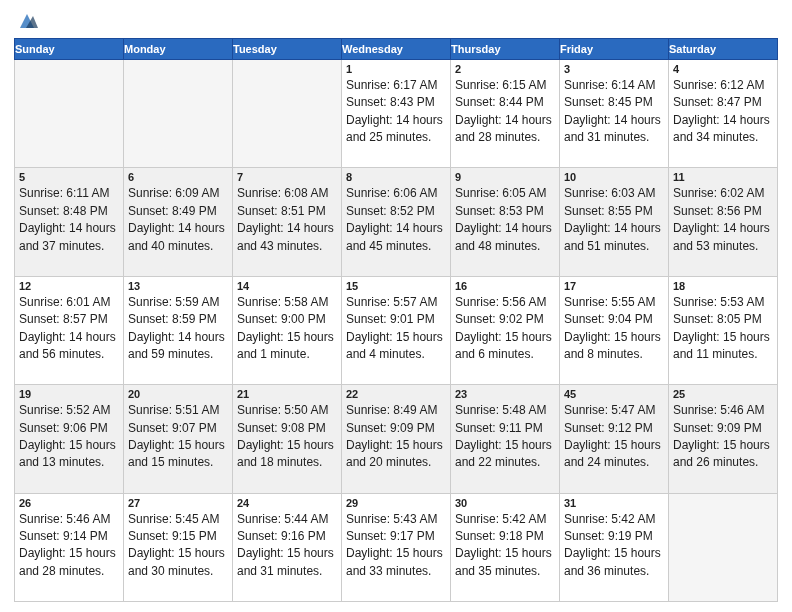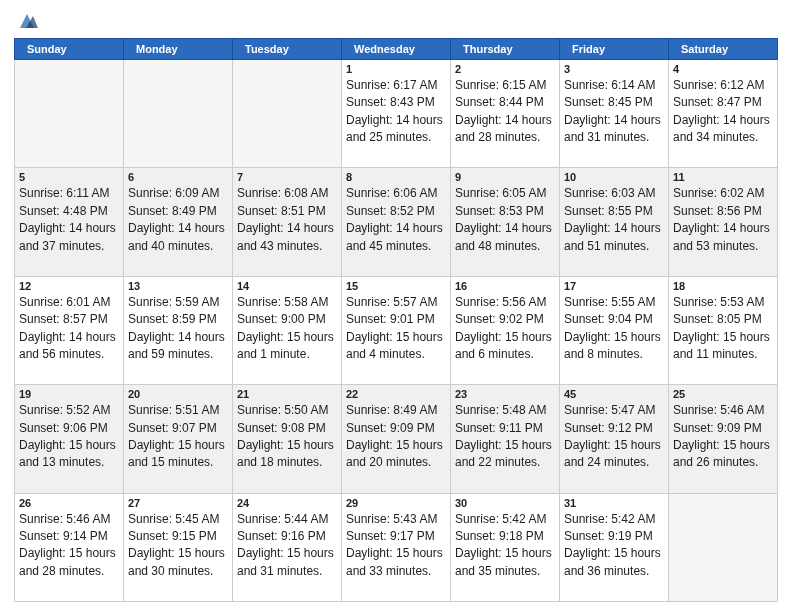--- a/index.html
+++ b/index.html
@@ -58,21 +58,21 @@
       width: 100%;
       border-collapse: collapse;
       flex: 1;
       table-layout: fixed;
     }
     .calendar-table th {
       background: #2a6abf;
       color: #fff;
       font-size: 11px;
       font-weight: bold;
-      padding: 4px 12px;
+      padding: 4px 0;
       text-align: left;
       border: 1px solid #1a4a9a;
       margin-left: 19px;
     }
     .calendar-table td {
       border: 1px solid #ccc;
       vertical-align: top;
       padding: 3px 4px;
       font-size: 9px;
       color: #222;
@@ -164,21 +164,21 @@
             <div class="day-info">Sunrise: 6:12 AM
 Sunset: 8:47 PM
 Daylight: 14 hours
 and 34 minutes.</div>
           </td>
         </tr>
         <tr class="row-shaded">
           <td>
             <div class="day-number">5</div>
             <div class="day-info">Sunrise: 6:11 AM
-Sunset: 4:48 PM
+Sunset: 8:48 PM
 Daylight: 14 hours
 and 37 minutes.</div>
           </td>
           <td>
             <div class="day-number">6</div>
             <div class="day-info">Sunrise: 6:09 AM
 Sunset: 8:49 PM
 Daylight: 14 hours
 and 40 minutes.</div>
           </td>

